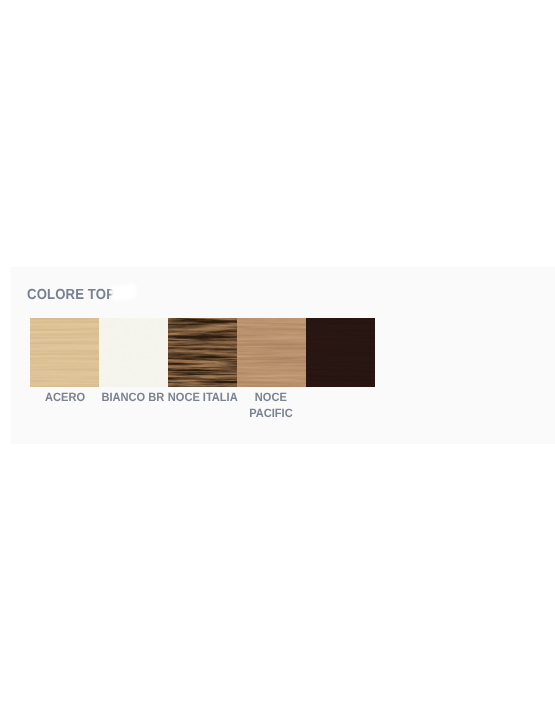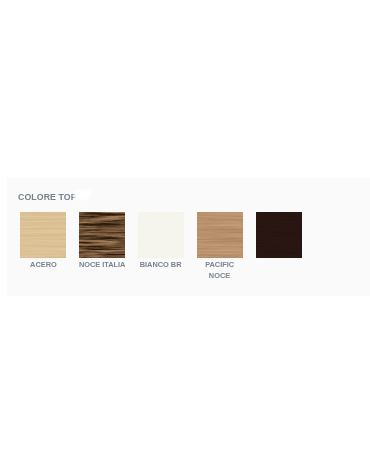--- a/index.html
+++ b/index.html
@@ -25,21 +25,21 @@
   }
   .title-gloss{
     position:absolute;left:67px;top:11.5px;
     width:17px;height:9.5px;background:#ffffff;
     border-radius:2px 2px 5px 4px;transform:rotate(-6deg);
     filter:blur(1.15px);
   }
 
   .swatches{
     position:absolute;left:13px;top:34px;
-    display:flex;gap:13px;align-items:flex-start;
+    display:flex;gap:0;align-items:flex-start;
   }
   .sw{width:46px;display:flex;flex-direction:column;align-items:center;}
   .chip{width:46px;height:46px;display:block;flex:none;}
   .lbl{
     margin-top:2.2px;text-align:center;
     width:70px;margin-left:-12px;margin-right:-12px;
     font-size:8px;line-height:10.4px;letter-spacing:-0.02px;
     color:#7a838f;font-weight:700;white-space:nowrap;
   }
   .lbl i{display:inline-block;transform:scaleX(.925);font-style:normal;}
@@ -147,39 +147,39 @@
 
       <div class="sw">
         <svg class="chip" viewBox="0 0 46 46">
           <rect width="46" height="46" filter="url(#wd-acero)" fill="#DCC195"></rect>
         </svg>
         <div class="lbl"><i>ACERO</i></div>
       </div>
 
       <div class="sw">
         <svg class="chip" viewBox="0 0 46 46">
+          <rect width="46" height="46" filter="url(#wd-bianco)" fill="#F4F4ED"></rect>
+        </svg>
+        <div class="lbl"><i>BIANCO BR</i></div>
+      </div>
+
+      <div class="sw">
+        <svg class="chip" viewBox="0 0 46 46">
           <rect width="46" height="46" filter="url(#wd-noceita)" fill="#674B31"></rect>
         </svg>
         <div class="lbl"><i>NOCE ITALIA</i></div>
       </div>
 
       <div class="sw">
         <svg class="chip" viewBox="0 0 46 46">
-          <rect width="46" height="46" filter="url(#wd-bianco)" fill="#F4F4ED"></rect>
-        </svg>
-        <div class="lbl"><i>BIANCO BR</i></div>
-      </div>
-
-      <div class="sw">
-        <svg class="chip" viewBox="0 0 46 46">
           <rect width="46" height="46" filter="url(#wd-nocepac)" fill="#B9916D"></rect>
         </svg>
         <div class="lbl">
+          <div><i>NOCE</i></div>
           <div><i>PACIFIC</i></div>
-          <div><i>NOCE</i></div>
         </div>
       </div>
 
       <div class="sw">
         <svg class="chip" viewBox="0 0 46 46">
           <rect width="46" height="46" filter="url(#wd-rovafro)" fill="#281612"></rect>
         </svg>
       </div>
 
 

